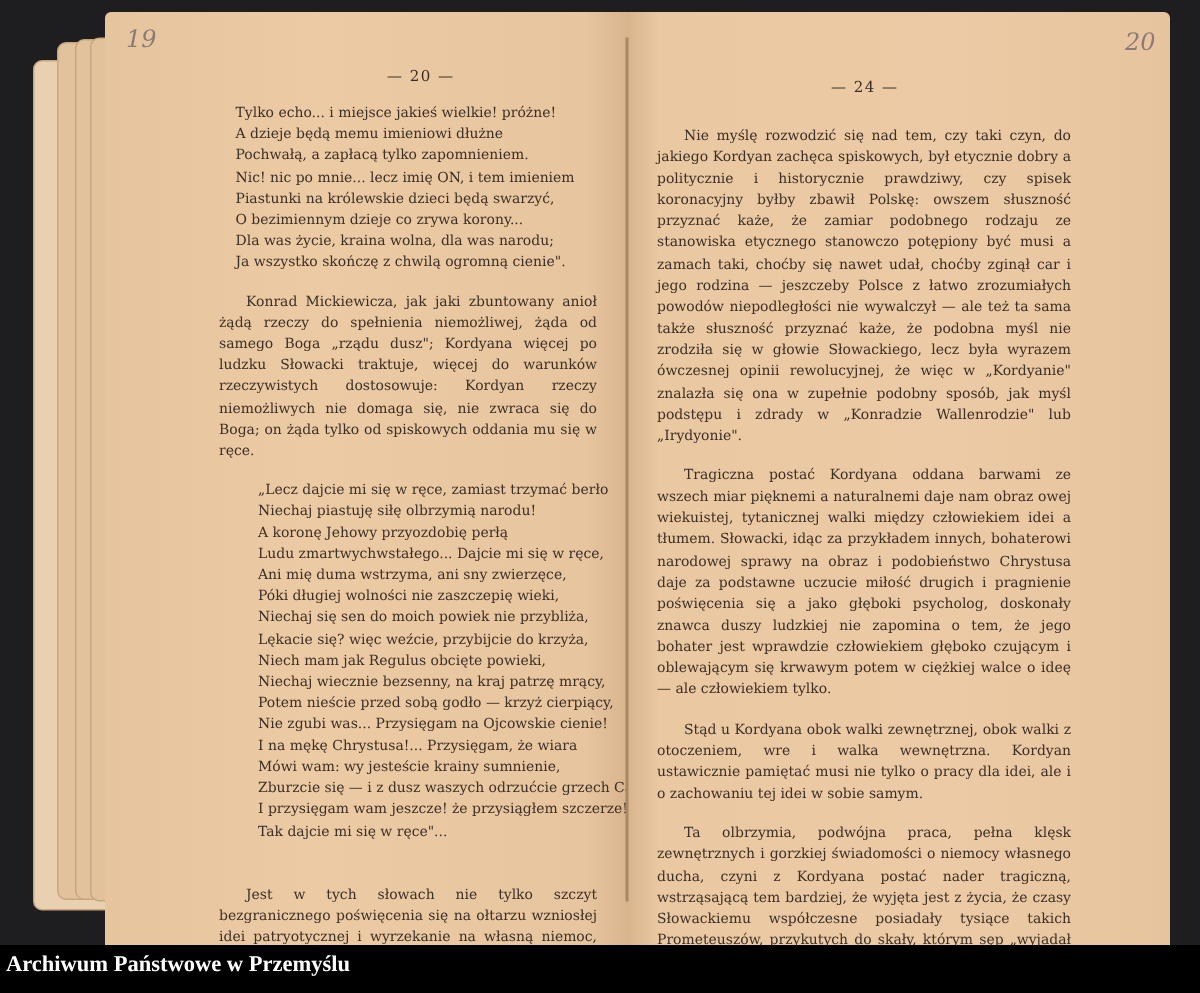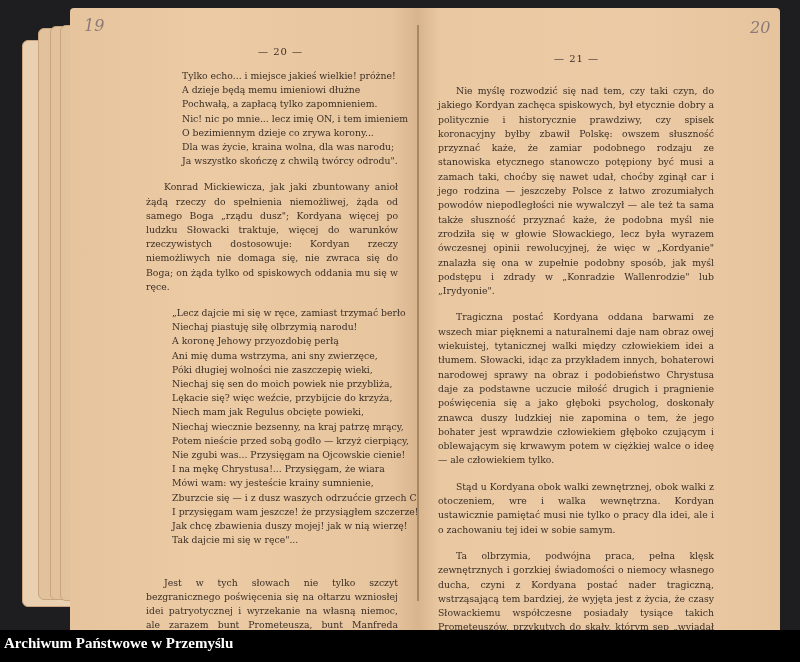--- a/index.html
+++ b/index.html
@@ -46,56 +46,57 @@
 
 <div class="stack" style="left:22px; top:40px; width:60px; height:565px; background:#e9d0b0;"></div>
 <div class="stack" style="left:38px; top:28px; width:60px; height:570px;"></div>
 <div class="stack" style="left:50px; top:26px; width:60px; height:572px;"></div>
 <div class="stack" style="left:60px; top:25px; width:60px; height:574px;"></div>
 
 <div class="page left">
   <div class="handnum" style="left:14px; top:8px;">19</div>
   <div class="pagenum" style="left:188px; top:38px;">— 20 —</div>
   <div class="text" style="left:64px; top:61px; width:276px;">
-    <div class="verse" id="verse1" style="margin:0 0 6px 48px;">
+    <div class="verse" id="verse1" style="margin:0 0 6px 23px;">
         <div>Tylko echo... i miejsce jakieś wielkie! próżne!</div>
         <div>A dzieje będą memu imieniowi dłużne</div>
         <div>Pochwałą, a zapłacą tylko zapomnieniem.</div>
         <div>Nic! nic po mnie... lecz imię ON, i tem imieniem</div>
+        <div>Piastunki na królewskie dzieci będą swarzyć,</div>
         <div>O bezimiennym dzieje co zrywa korony...</div>
         <div>Dla was życie, kraina wolna, dla was narodu;</div>
-        <div>Ja wszystko skończę z chwilą twórcy odrodu".</div>
+        <div>Ja wszystko skończę z chwilą ogromną cienie".</div>
       </div>
     <p class="ind">Konrad Mickiewicza, jak jaki zbuntowany anioł żądą rzeczy do spełnienia niemożliwej, żąda od samego Boga „rządu dusz"; Kordyana więcej po ludzku Słowacki traktuje, więcej do warunków rzeczywistych dostosowuje: Kordyan rzeczy niemożliwych nie domaga się, nie zwraca się do Boga; on żąda tylko od spiskowych oddania mu się w ręce.</p>
     <div class="verse" id="verse2" style="margin:8px 0 28px 38px;">
         <div>„Lecz dajcie mi się w ręce, zamiast trzymać berło</div>
         <div>Niechaj piastuję siłę olbrzymią narodu!</div>
         <div>A koronę Jehowy przyozdobię perłą</div>
+        <div>Ludu zmartwychwstałego... Dajcie mi się w ręce,</div>
         <div>Ani mię duma wstrzyma, ani sny zwierzęce,</div>
         <div>Póki długiej wolności nie zaszczepię wieki,</div>
         <div>Niechaj się sen do moich powiek nie przybliża,</div>
         <div>Lękacie się? więc weźcie, przybijcie do krzyża,</div>
         <div>Niech mam jak Regulus obcięte powieki,</div>
         <div>Niechaj wiecznie bezsenny, na kraj patrzę mrący,</div>
         <div>Potem nieście przed sobą godło — krzyż cierpiący,</div>
         <div>Nie zgubi was... Przysięgam na Ojcowskie cienie!</div>
         <div>I na mękę Chrystusa!... Przysięgam, że wiara</div>
         <div>Mówi wam: wy jesteście krainy sumnienie,</div>
         <div>Zburzcie się — i z dusz waszych odrzućcie grzech Cara.</div>
         <div>I przysięgam wam jeszcze! że przysiągłem szczerze!</div>
-        <div>Jak chcę zbawienia duszy mojej! jak w nią wierzę!</div>
         <div>Tak dajcie mi się w ręce"...</div>
       </div>
     <p class="ind">Jest w tych słowach nie tylko szczyt bezgranicznego poświęcenia się na ołtarzu wzniosłej idei patryotycznej i wyrzekanie na własną niemoc, ale zarazem bunt Prometeusza, bunt Manfreda przeciw bierności polskiego społeczeństwa, jest bolesny, niemy wyrzut, rozpaczliwy żal i wstrząsająca skarga na obojętność, martwotę ciemiężonego narodu, którego nawet słowa zapału, słowa zaklęć nie mogą zachęcić, porwać do czynu. Konrad Mickiewicza buntuje się przeciw Bogu, że pozwala na niewolę narodu, Kordyan buntuje się przeciw narodowi, że w bezczynności się pogrążył.</p>
   </div>
 </div>
 
 <div class="page right">
   <div class="handnum" style="left:332px; top:10px;">20</div>
-  <div class="pagenum" style="left:136px; top:45px;">— 21 —</div>
+  <div class="pagenum" style="left:136px; top:45px;">— 24 —</div>
   <div class="text" style="left:8px; top:64px; width:300px; line-height:14.3px;">
     <p class="ind">Nie myślę rozwodzić się nad tem, czy taki czyn, do jakiego Kordyan zachęca spiskowych, był etycznie dobry a politycznie i historycznie prawdziwy, czy spisek koronacyjny byłby zbawił Polskę: owszem słuszność przyznać każe, że zamiar podobnego rodzaju ze stanowiska etycznego stanowczo potępiony być musi a zamach taki, choćby się nawet udał, choćby zginął car i jego rodzina — jeszczeby Polsce z łatwo zrozumiałych powodów niepodległości nie wywalczył — ale też ta sama także słuszność przyznać każe, że podobna myśl nie zrodziła się w głowie Słowackiego, lecz była wyrazem ówczesnej opinii rewolucyjnej, że więc w „Kordyanie" znalazła się ona w zupełnie podobny sposób, jak myśl podstępu i zdrady w „Konradzie Wallenrodzie" lub „Irydyonie".</p>
     <p class="ind">Tragiczna postać Kordyana oddana barwami ze wszech miar pięknemi a naturalnemi daje nam obraz owej wiekuistej, tytanicznej walki między człowiekiem idei a tłumem. Słowacki, idąc za przykładem innych, bohaterowi narodowej sprawy na obraz i podobieństwo Chrystusa daje za podstawne uczucie miłość drugich i pragnienie poświęcenia się a jako głęboki psycholog, doskonały znawca duszy ludzkiej nie zapomina o tem, że jego bohater jest wprawdzie człowiekiem głęboko czującym i oblewającym się krwawym potem w ciężkiej walce o ideę — ale człowiekiem tylko.</p>
     <p class="ind">Stąd u Kordyana obok walki zewnętrznej, obok walki z otoczeniem, wre i walka wewnętrzna. Kordyan ustawicznie pamiętać musi nie tylko o pracy dla idei, ale i o zachowaniu tej idei w sobie samym.</p>
     <p class="ind">Ta olbrzymia, podwójna praca, pełna klęsk zewnętrznych i gorzkiej świadomości o niemocy własnego ducha, czyni z Kordyana postać nader tragiczną, wstrząsającą tem bardziej, że wyjęta jest z życia, że czasy Słowackiemu współczesne posiadały tysiące takich Prometeuszów, przykutych do skały, którym sęp „wyjadał nie serca, lecz mózgi". Że takie postacie tragiczne nie mogły się obejść bez koturnów, bez napuszystych deklamacyi i przeróżnych nadzwyczajności a przemocą włoczone w warunki życia powszedniego stawały się smutnym objawem choroby wieku — to nie wina autora, lecz ducha czasu, bo „dzieło literackie — jak mówi H. Taine — nie jest wynikiem prostej gry wyobraźni ani odosobnionego wyskoku zapalonej głowy swego twórcy, lecz — odbiciem obyczajów otaczających i pewnego stanu umysłowości powszechnej".</p>
 
   </div>
 </div>
 
 <div class="gutter"></div>

